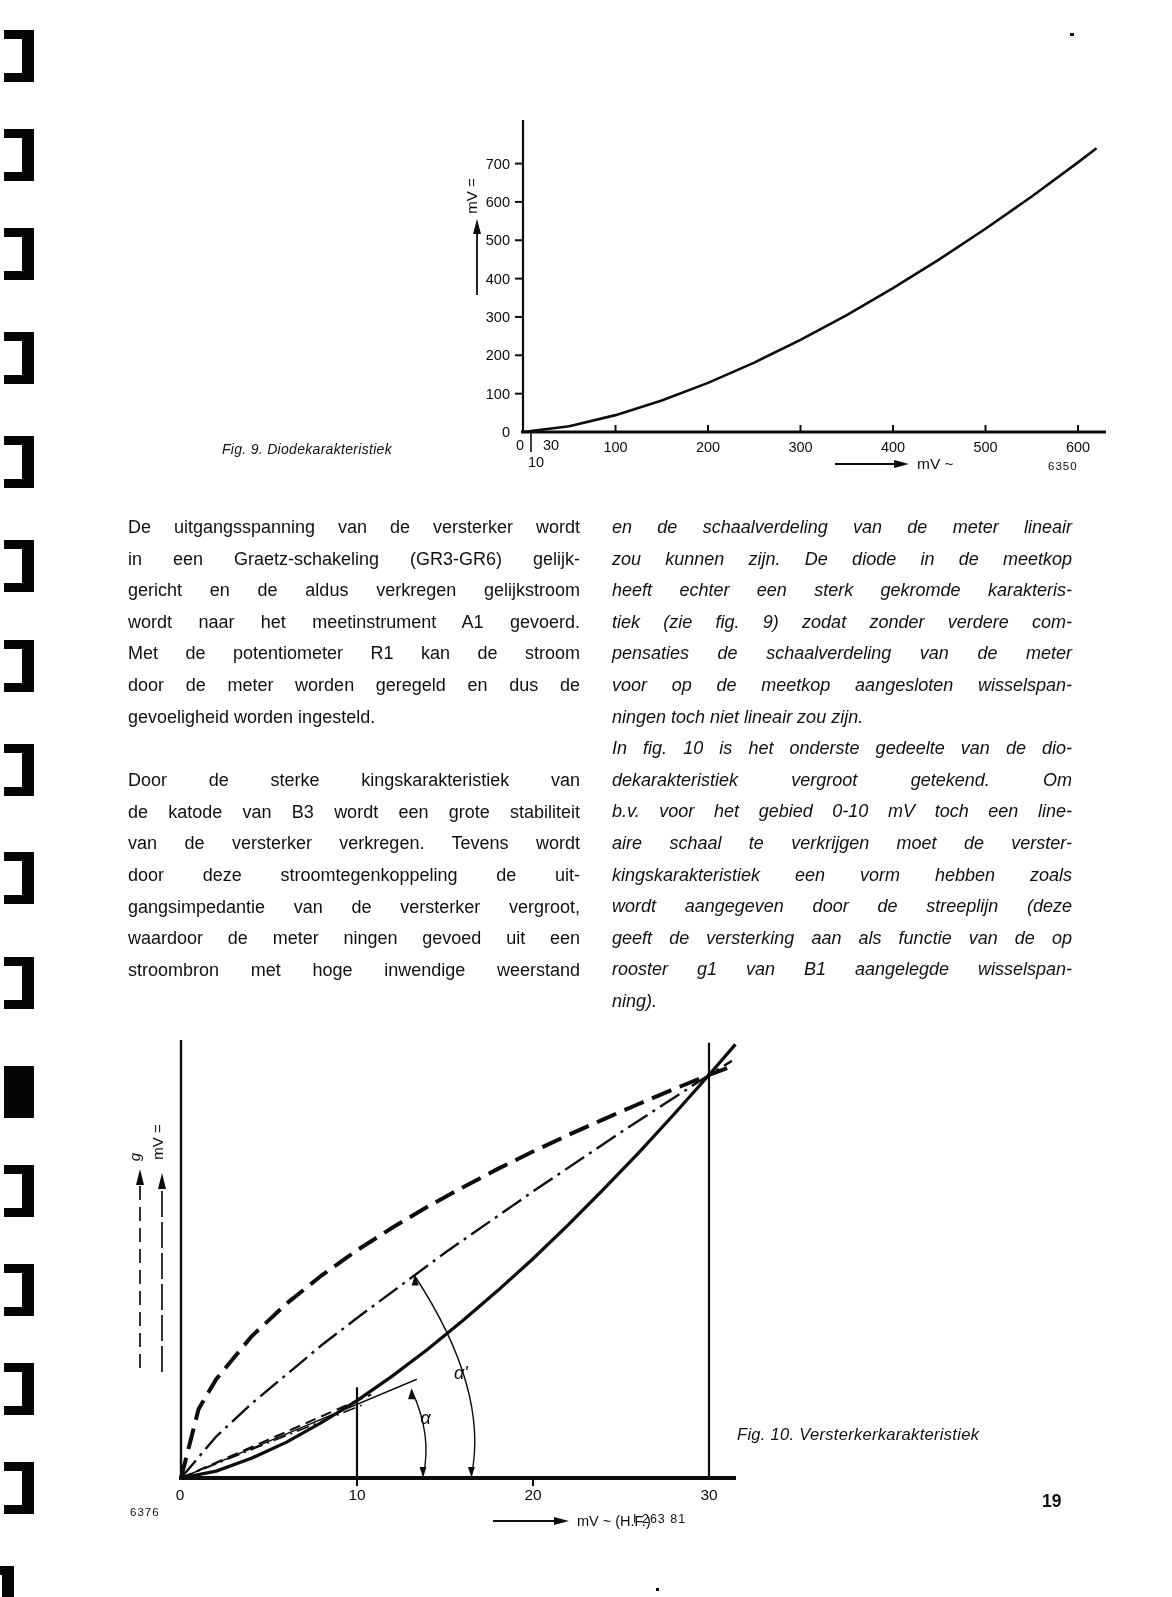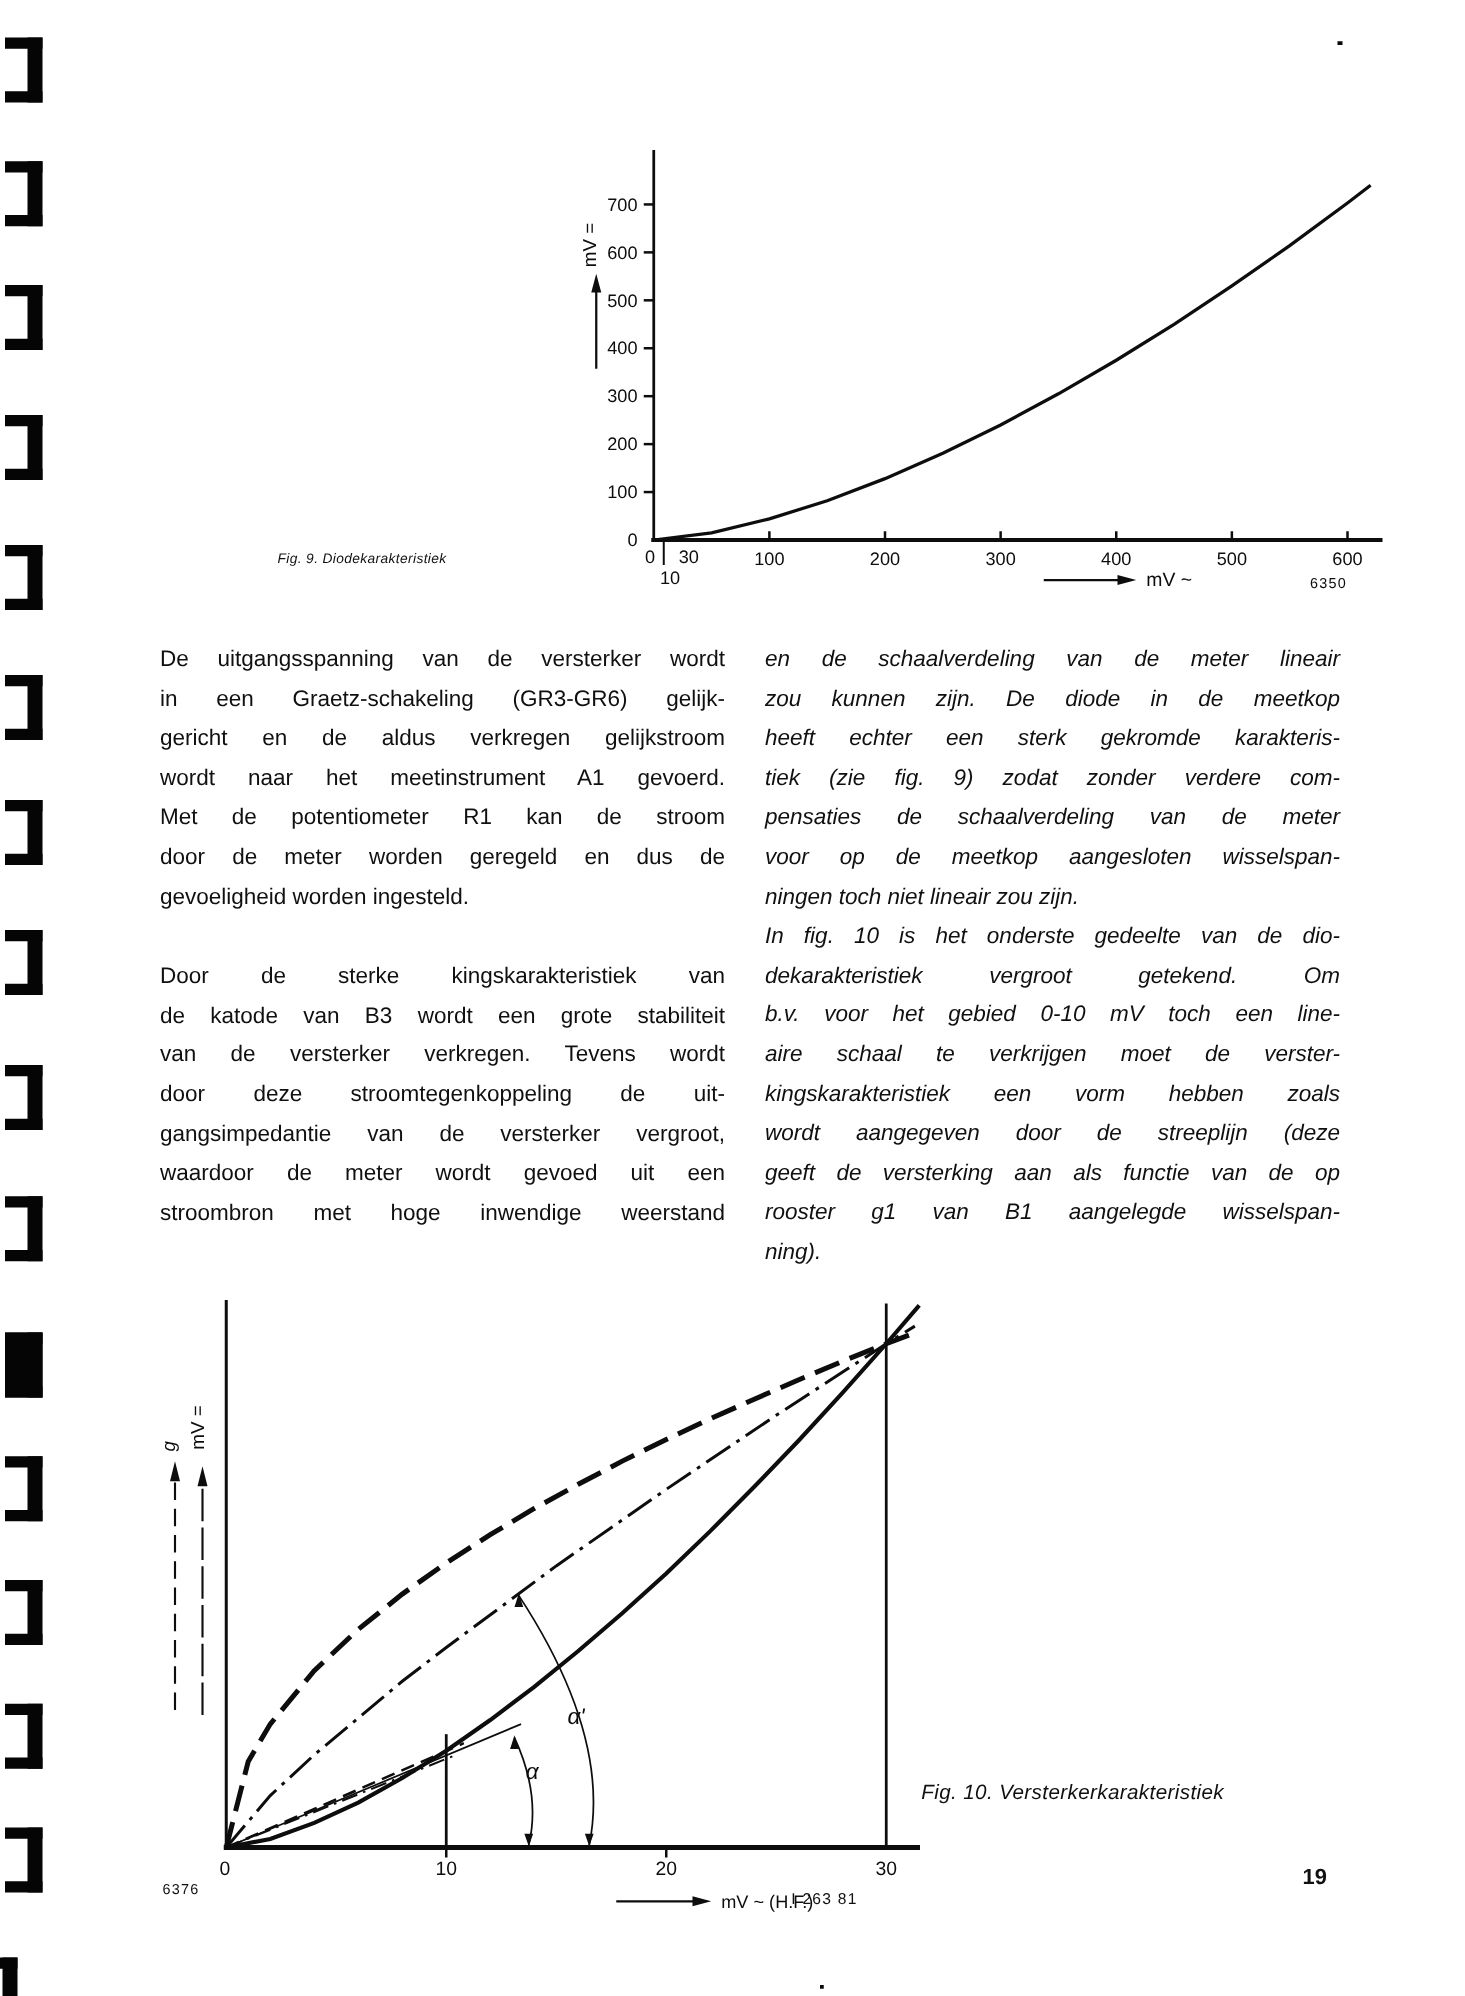--- a/index.html
+++ b/index.html
@@ -5,21 +5,21 @@
   html,body{margin:0;padding:0;background:#e8e8e8;}
   .page{
     position:relative;width:1172px;height:1597px;background:#ffffff;
     overflow:hidden;font-family:"Liberation Sans",sans-serif;color:#101010;
   }
   
   .mark{position:absolute;left:4px;width:30px;height:52px;box-sizing:border-box;
     border-top:9px solid #050505;border-right:12px solid #050505;border-bottom:9px solid #050505;}
   .mark.filled{background:#050505;}
   
-  .caption{position:absolute;font-style:italic;font-size:11px;letter-spacing:.3px;white-space:nowrap;}
+  .caption{position:absolute;font-style:italic;font-size:14px;letter-spacing:.3px;white-space:nowrap;}
   .fig9-cap{left:222px;top:441px;}
   .fig10-cap{left:737px;top:1425px;font-size:16.5px;}
   .footnum{position:absolute;font-size:11.5px;letter-spacing:1px;white-space:nowrap;}
   .f6376{left:130px;top:1506px;}
   .fI{left:633px;top:1512px;font-size:12.5px;}
   .pagenum{position:absolute;left:1042px;top:1491px;font-size:17.5px;font-weight:bold;}
   
   .col{position:absolute;top:512px;font-size:18px;line-height:31.6px;}
   .col.left{left:128px;width:452px;}
   .col.right{left:612px;width:460px;font-style:italic;}
@@ -112,21 +112,21 @@
         <div class="tline">Met de potentiometer R1 kan de stroom</div>
         <div class="tline">door de meter worden geregeld en dus de</div>
         <div class="tline flush">gevoeligheid worden ingesteld.</div>
       </div>
     <div class="para gap">
         <div class="tline">Door de sterke kingskarakteristiek van</div>
         <div class="tline">de katode van B3 wordt een grote stabiliteit</div>
         <div class="tline">van de versterker verkregen. Tevens wordt</div>
         <div class="tline">door deze stroomtegenkoppeling de uit-</div>
         <div class="tline">gangsimpedantie van de versterker vergroot,</div>
-        <div class="tline">waardoor de meter wordt gevoed uit een</div>
+        <div class="tline">waardoor de meter ningen gevoed uit een</div>
         <div class="tline">stroombron met hoge inwendige weerstand</div>
       </div>
   </div>
   <div class="col right">
     <div class="para">
         <div class="tline">en de schaalverdeling van de meter lineair</div>
         <div class="tline">zou kunnen zijn. De diode in de meetkop</div>
         <div class="tline">heeft echter een sterk gekromde karakteris-</div>
         <div class="tline">tiek (zie fig. 9) zodat zonder verdere com-</div>
         <div class="tline">pensaties de schaalverdeling van de meter</div>

